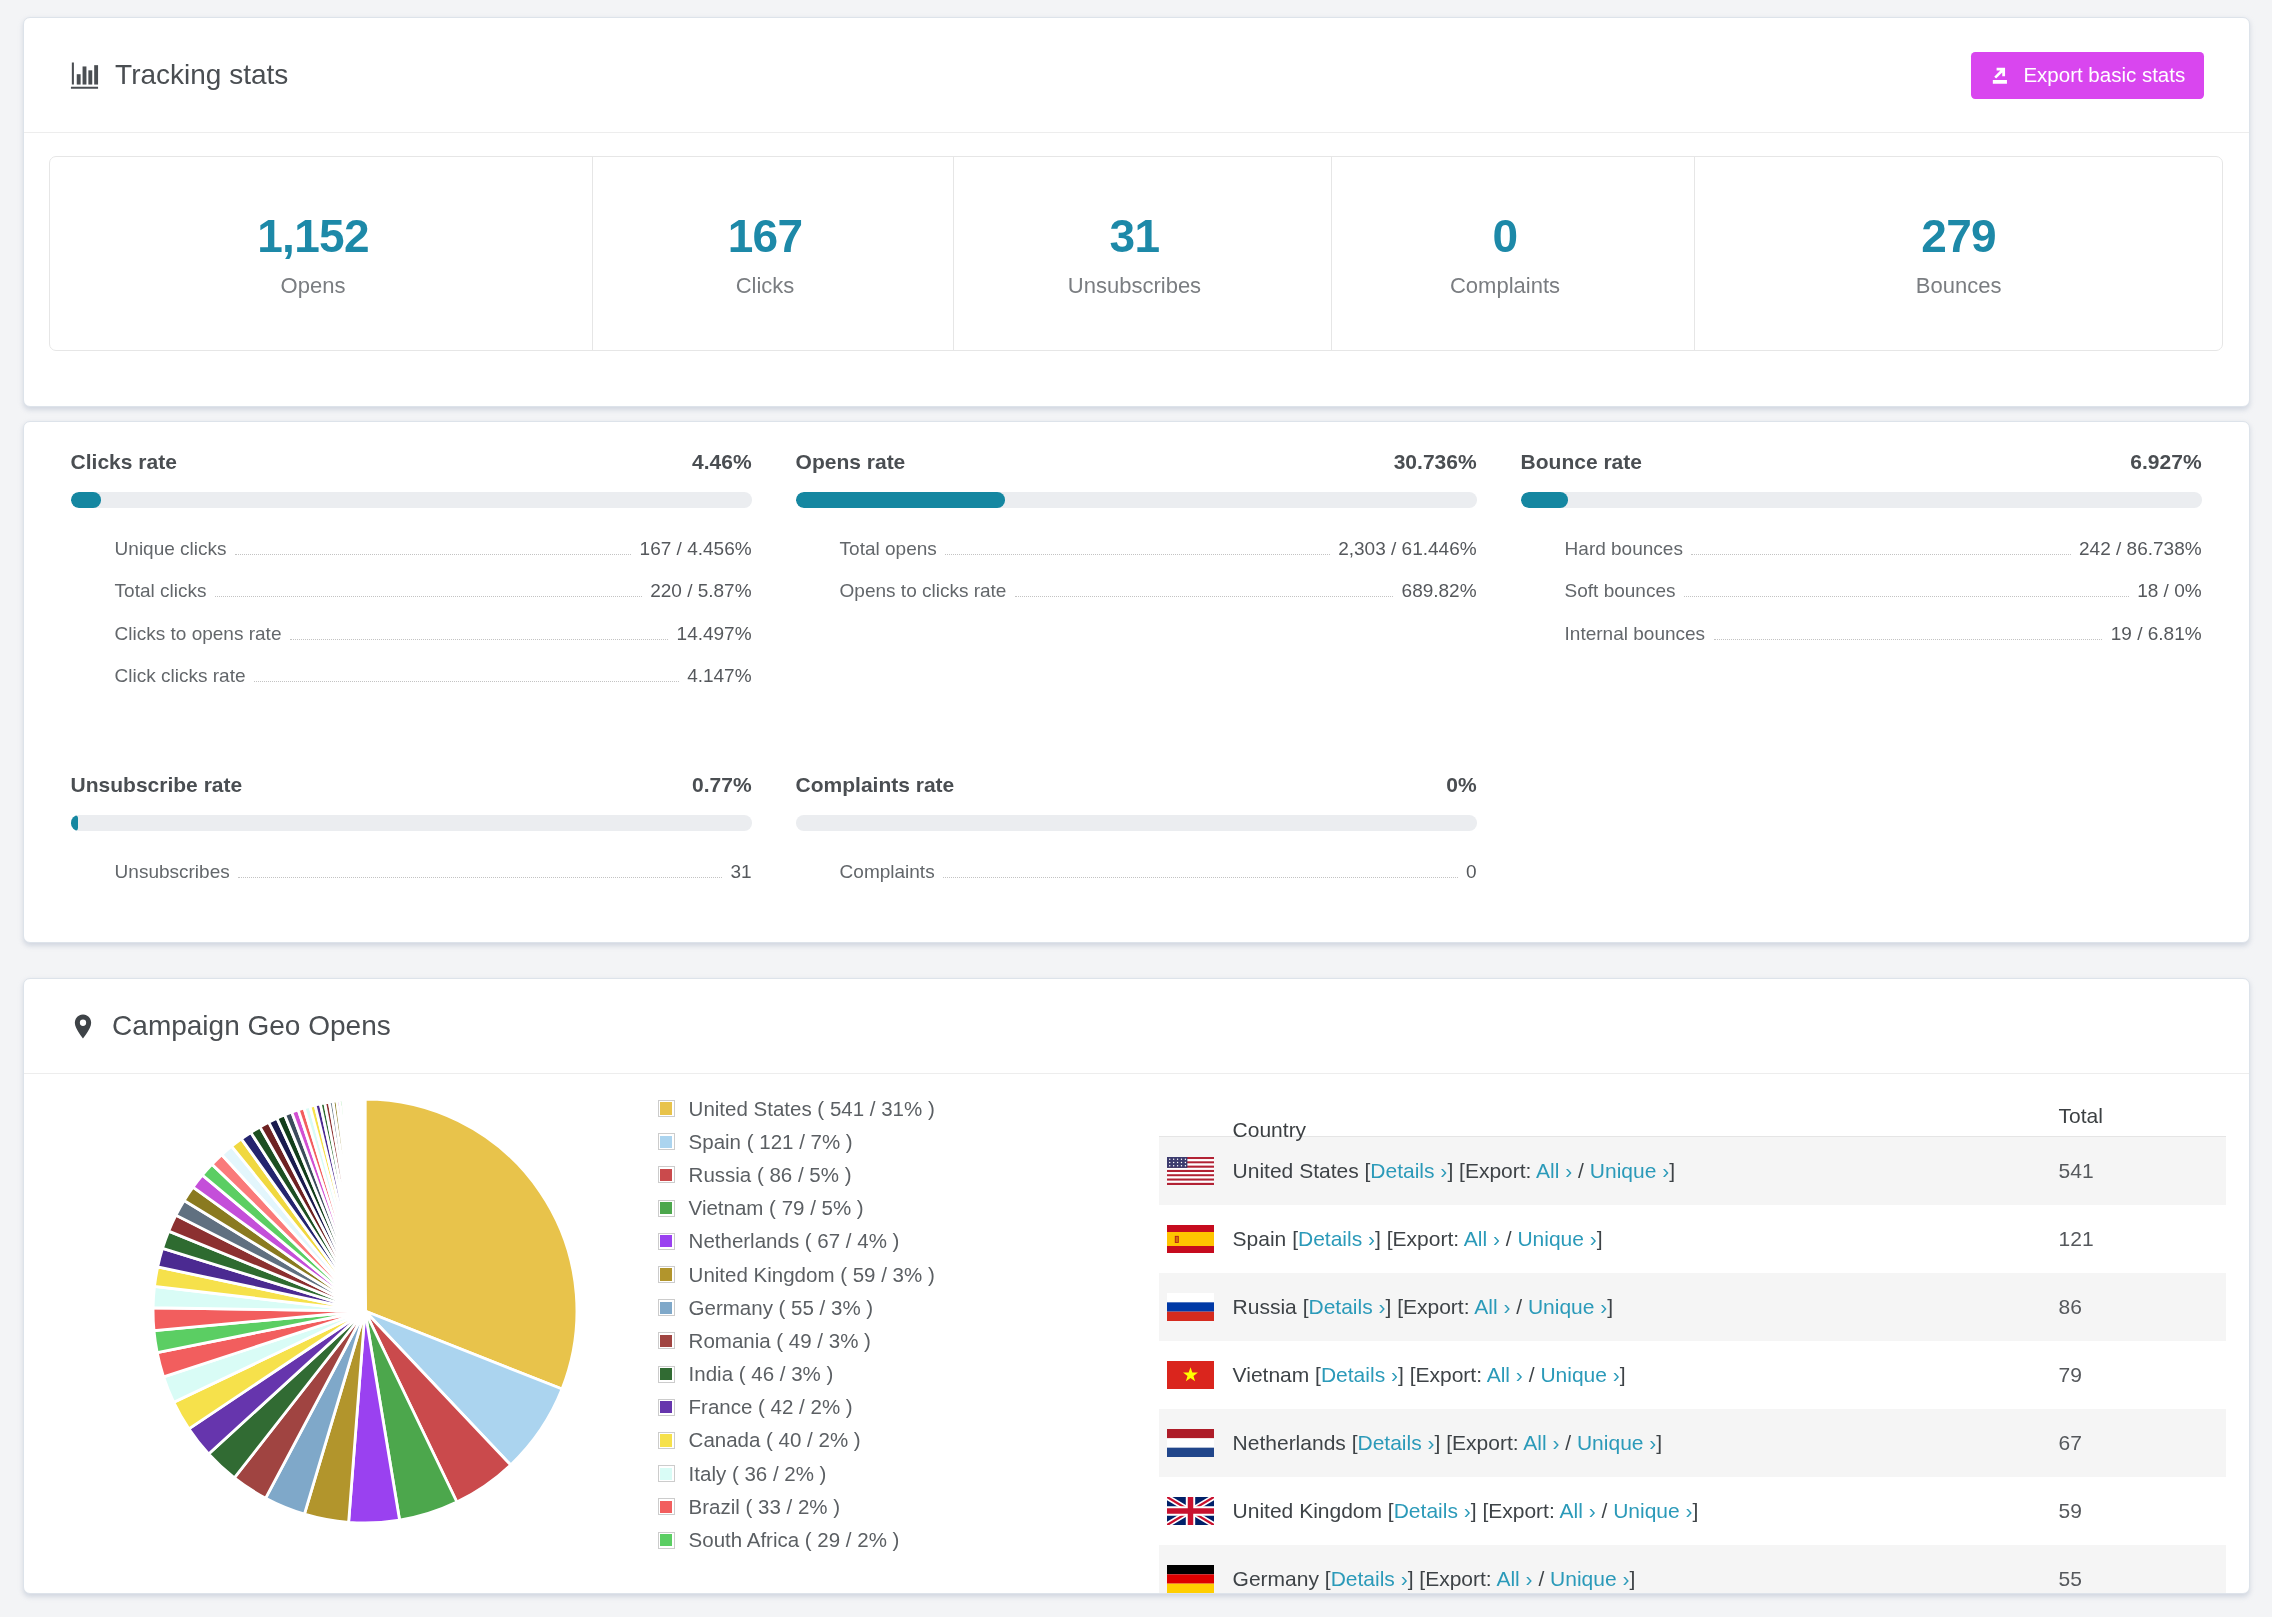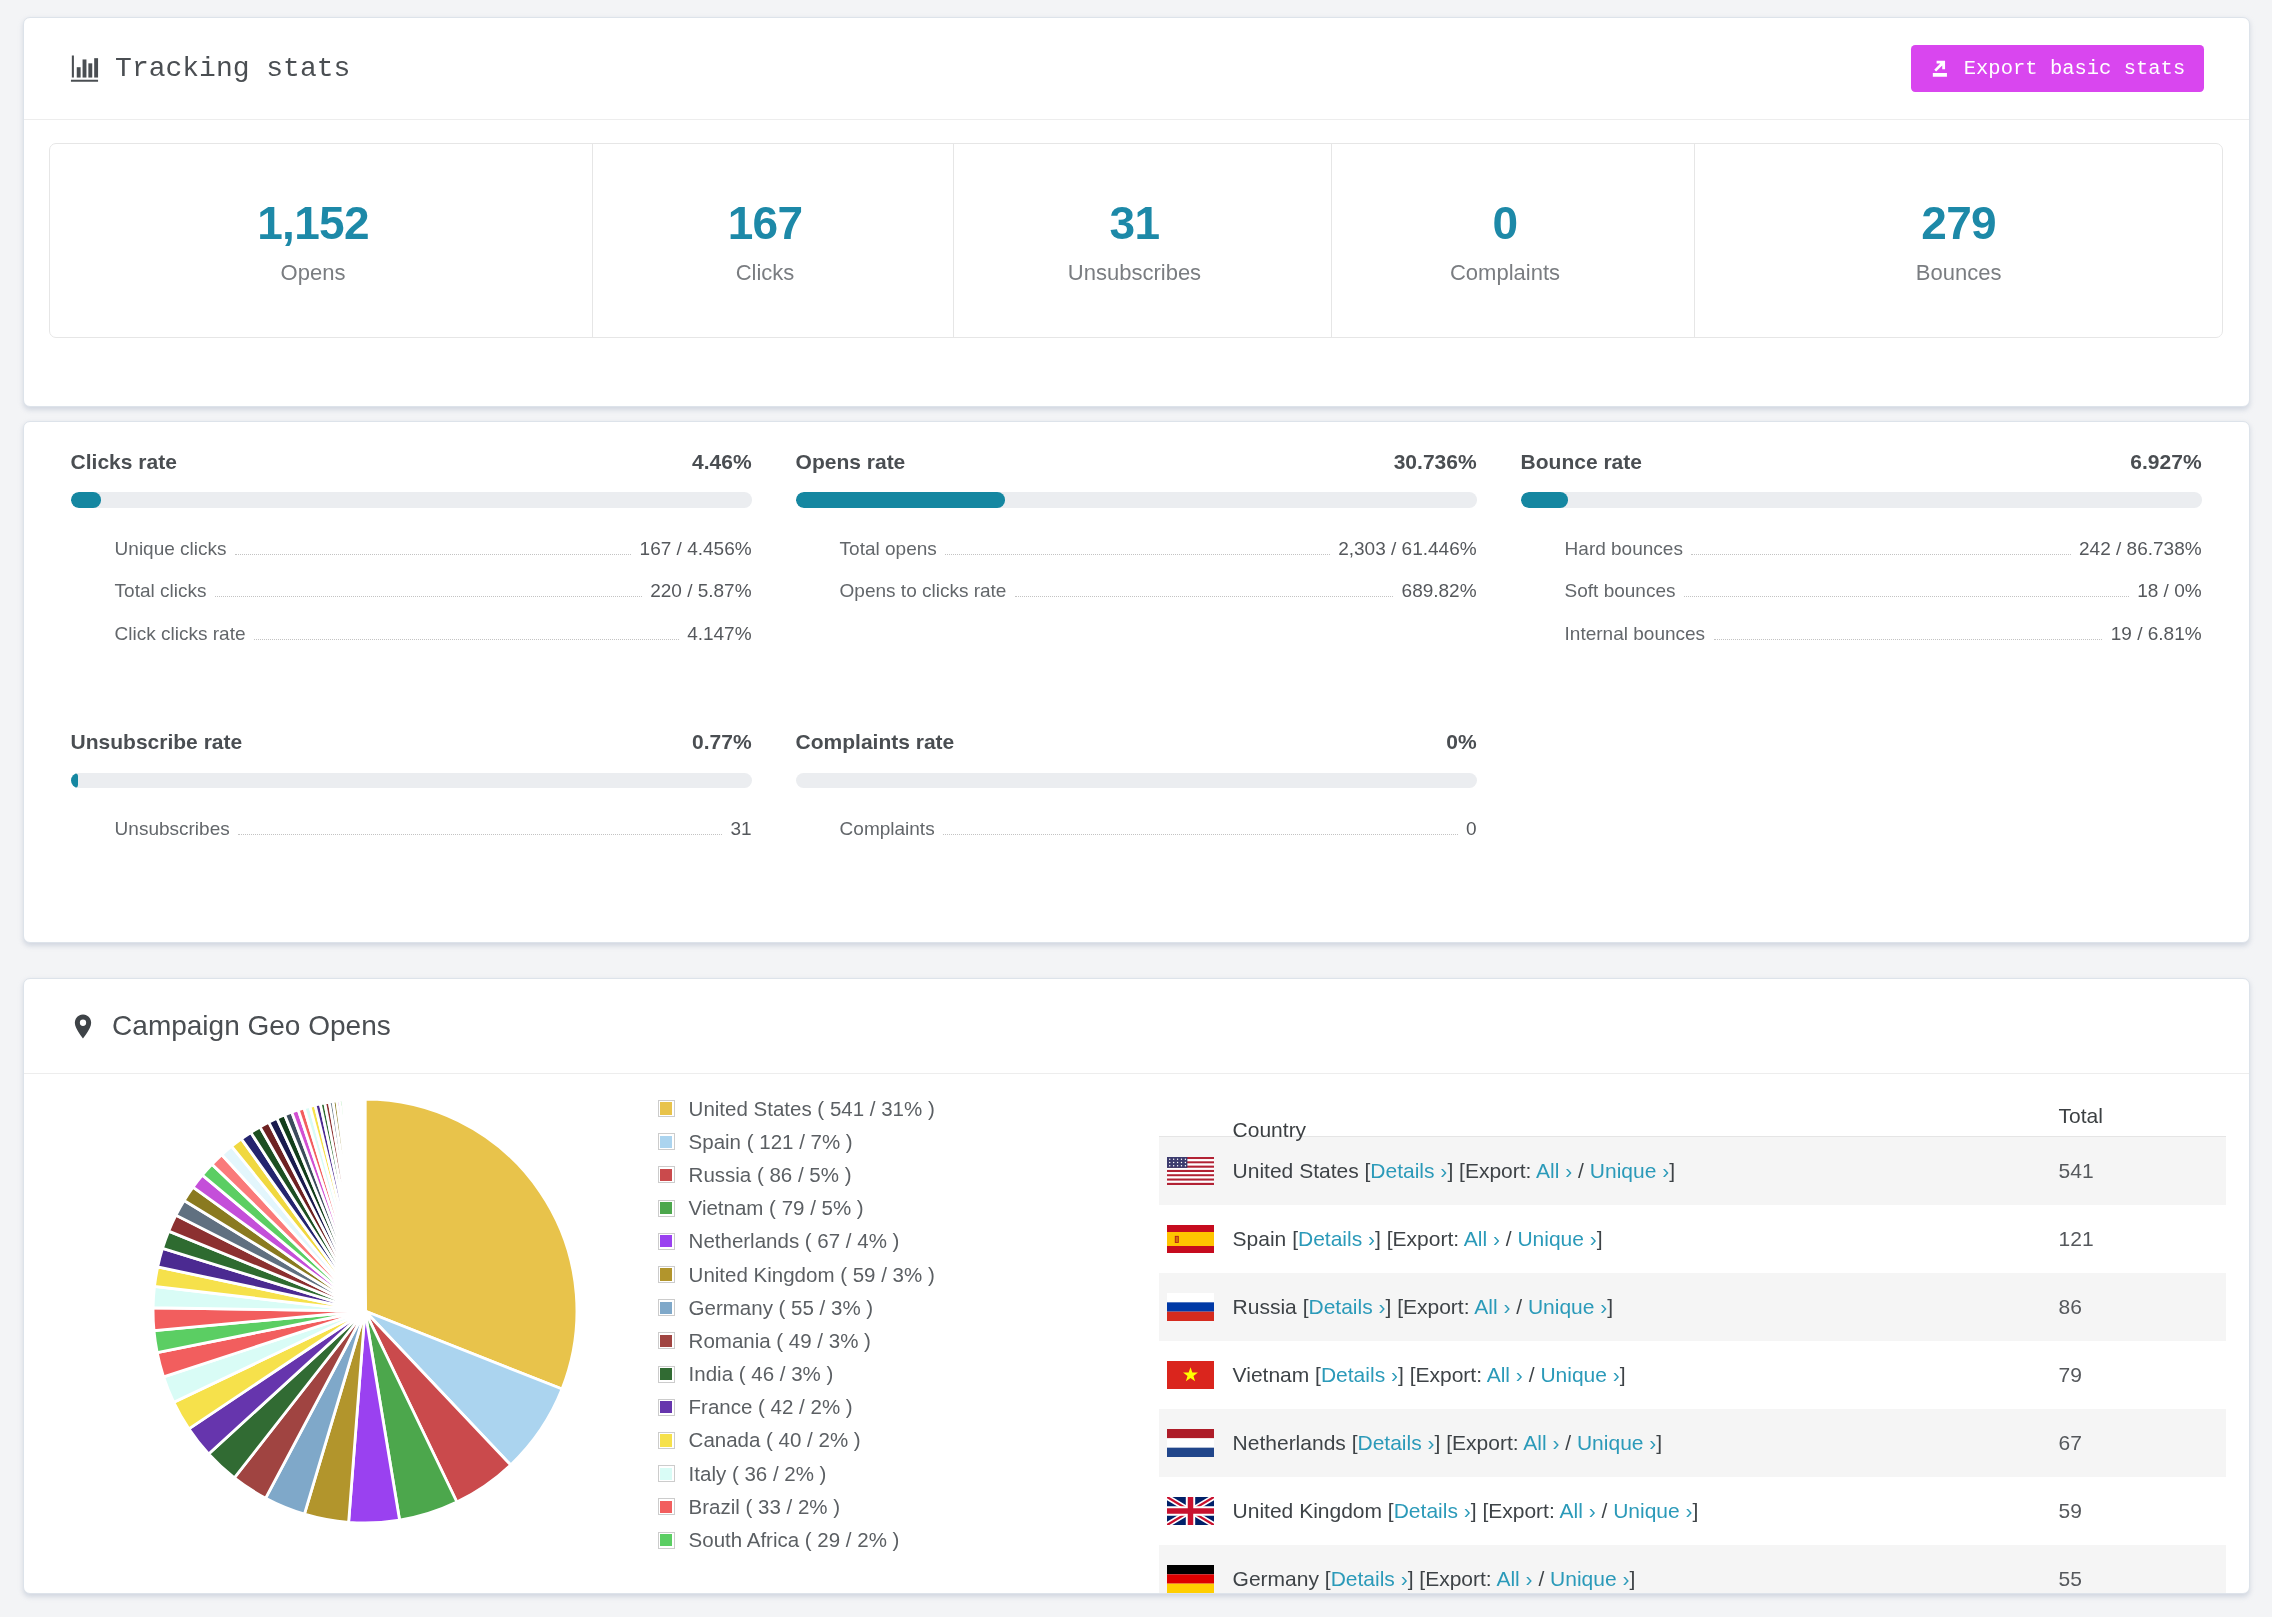--- a/index.html
+++ b/index.html
@@ -18,21 +18,21 @@
   }
   .card-header {
     display:flex; align-items:center; justify-content:space-between;
     padding:0 45px; border-bottom:1.4px solid #ededed;
   }
   .card-title { display:flex; align-items:center; gap:15.5px; font-size:28px; color:#4a4e52; }
   .title-icon { display:flex; align-items:center; }
 
   
   #card-tracking { top:17px; height:390px; }
-  #card-tracking .card-header { height:102px;font-family:Liberation Mono, monospace; }
+  #card-tracking .card-header { height:115px; }
   .export-btn {
     display:flex; align-items:center; gap:11.3px;
     background:#d946ef; color:#fff; border:none; border-radius:4.2px;
     font-size:20.5px; font-family:inherit; padding:0 18.4px; height:47px; cursor:pointer;
   }
   .stats-strip {
     margin:23px 25.4px 0 25.4px; height:195px;
     border:0.7px solid #e6e6e6; border-radius:7px;
     display:grid; grid-template-columns:526px 361px 378px 363px 1fr;
   }
@@ -146,20 +146,25 @@
           </div>
           <div class="rate-row">
             <span class="lbl">Unique clicks</span>
             <span class="dots"></span>
             <span class="val">167 / 4.456%</span>
           </div>
           <div class="rate-row">
             <span class="lbl">Total clicks</span>
             <span class="dots"></span>
             <span class="val">220 / 5.87%</span>
+          </div>
+          <div class="rate-row">
+            <span class="lbl">Clicks to opens rate</span>
+            <span class="dots"></span>
+            <span class="val">14.497%</span>
           </div>
           <div class="rate-row">
             <span class="lbl">Click clicks rate</span>
             <span class="dots"></span>
             <span class="val">4.147%</span>
           </div>
         </div>
         <div class="rate-section">
           <div class="rate-head">
             <div class="rate-title">Opens rate</div>

